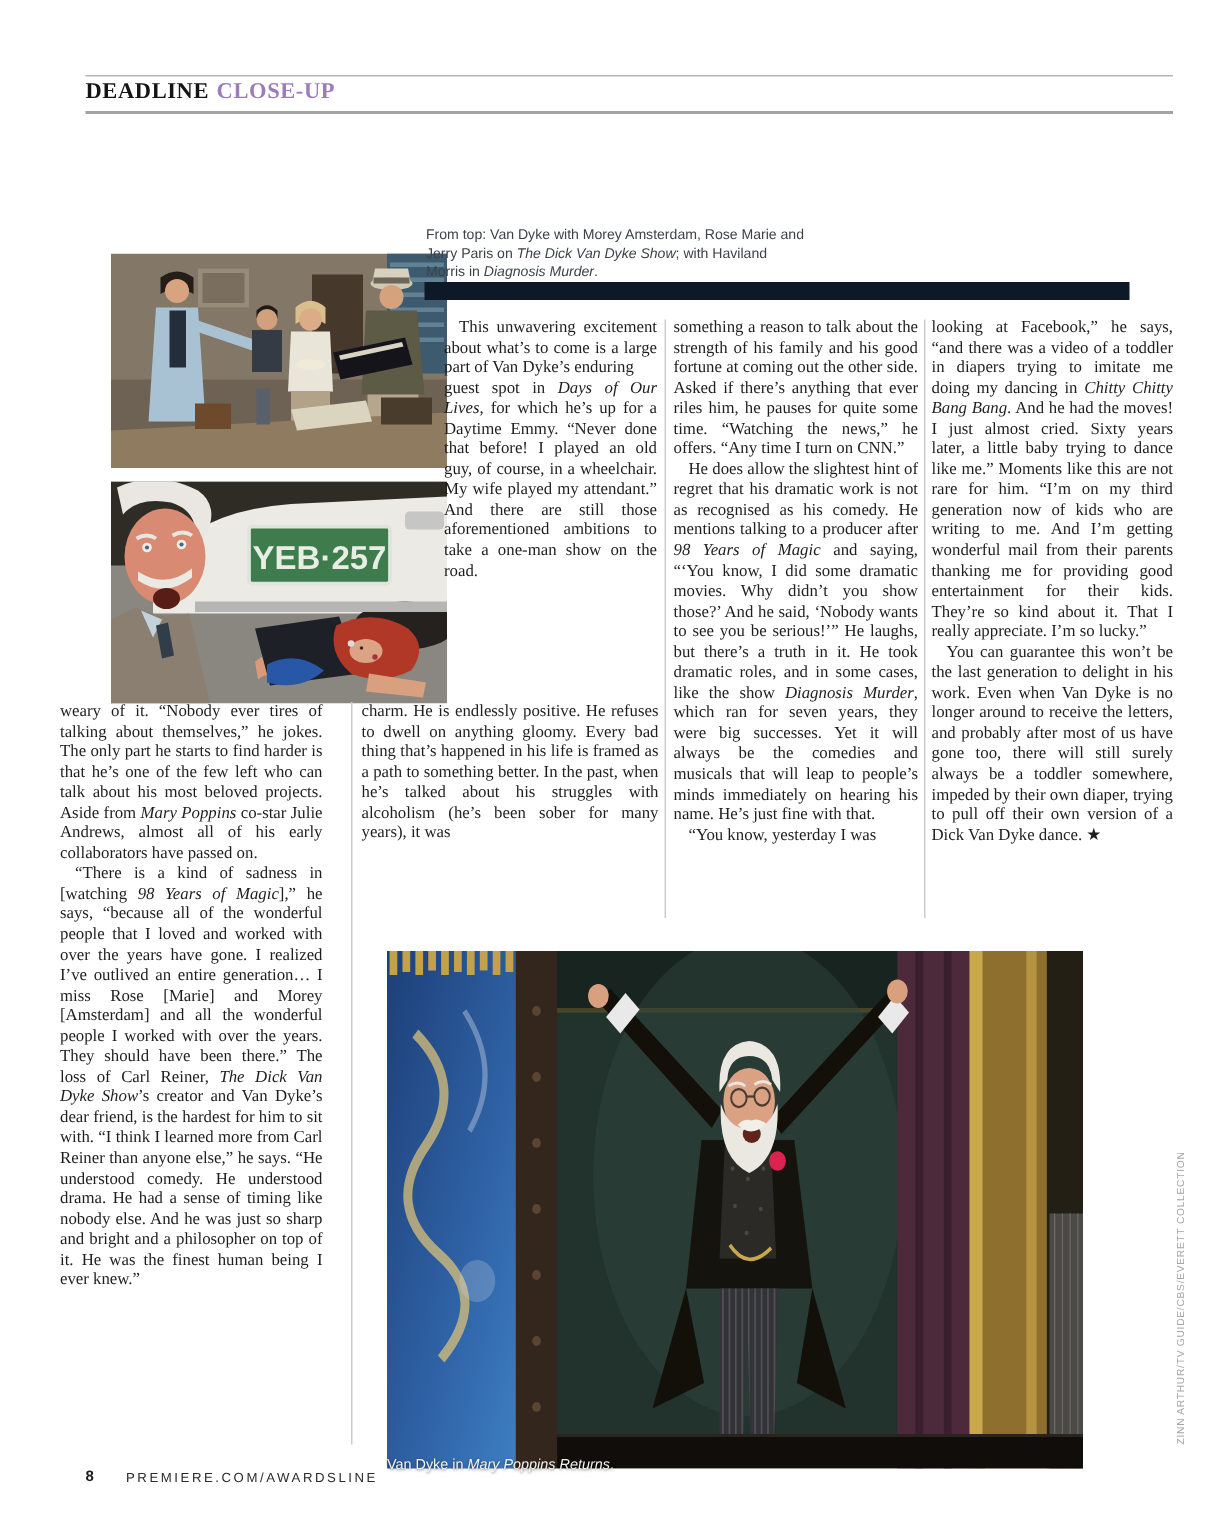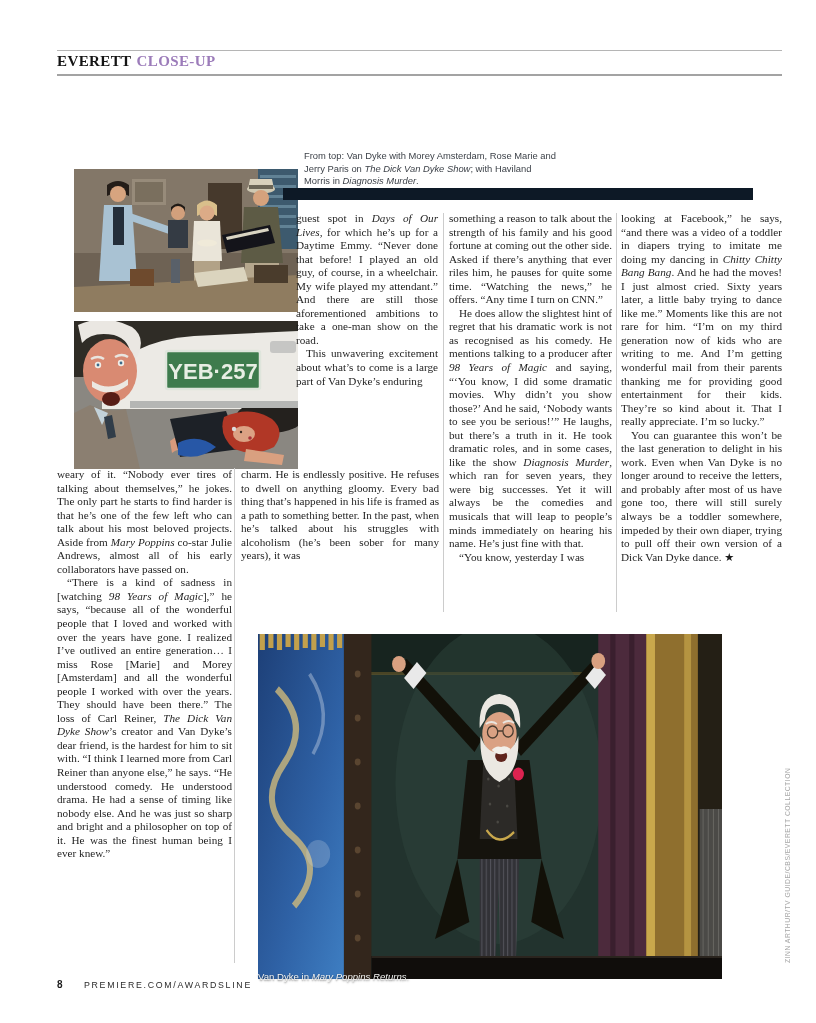--- a/index.html
+++ b/index.html
@@ -11,40 +11,40 @@
   .kicker{position:absolute;left:57px;top:53px;font-family:"Liberation Serif",serif;
           font-weight:700;font-size:15px;letter-spacing:.4px;color:#141414;}
   .kicker .accent{color:#9c7cba;margin-left:5px;}
 
   
   figure{margin:0;padding:16px;}
   .photo{position:absolute;overflow:hidden;}
   .photo svg{display:block;width:100%;height:100%;}
 
   
-  .cap-top{position:absolute;left:304px;top:150px;width:252px;
+  .cap-top{position:absolute;left:284px;top:150px;width:252px;
            font-family:"Liberation Sans",sans-serif;font-size:9.4px;line-height:12.6px;
            color:#3d4249;}
   .cap-top em{font-style:italic;}
 
   .navy-bar{position:absolute;left:283px;top:188px;width:470px;height:12px;background:#0d1926;}
 
   
   .col{position:absolute;font-size:11.2px;line-height:13.55px;color:#1e1e1e;
        text-align:justify;font-family:"Liberation Serif",serif;}
   .para{margin:0;}
   .para.indent{text-indent:10px;}
   .para.standfirst{margin-top:13.5px;}
   .col em{font-style:italic;}
   .col strong{font-weight:700;}
 
   #colBtop{left:296px;top:212px;width:142px;}
   #colC{left:449px;top:212px;width:163px;}
   #colD{left:621px;top:212px;width:161px;}
-  #colA{left:57px;top:468px;width:175px;}
+  #colA{left:40px;top:468px;width:175px;}
   #colBbot{left:241px;top:468px;width:198px;}
 
   .vr{position:absolute;width:1px;background:#cccccc;}
   #vr1{left:234px;top:468px;height:495px;}
   #vr2{left:443px;top:213px;height:399px;}
   #vr3{left:616px;top:213px;height:399px;}
 
   
   #bigPhoto{left:242px;top:618px;width:464px;height:345px;}
   .cap-big{position:absolute;left:16px;bottom:13px;color:#f4f4f2;
@@ -63,21 +63,21 @@
   .footer-site{position:absolute;left:84px;top:980px;font-family:"Liberation Sans",sans-serif;
                font-size:8.8px;letter-spacing:1.7px;color:#2a2a2a;}
 </style>
 </head>
 <body>
 
 <div class="page">
 
   <div class="rule" id="ruleTop" style="left:57px;top:50px;width:725px;height:1px;"></div>
   <div class="kicker">
-    <span>EVERETT</span><span class="accent">CLOSE-UP</span>
+    <span>DEADLINE</span><span class="accent">CLOSE-UP</span>
   </div>
   <div class="rule" id="ruleBottom" style="left:57px;top:74px;width:725px;height:2px;background:#a3a3a3;"></div>
 
   <figure class="photo" style="left:58px;top:153px;width:224px;height:143px;">
     <svg viewBox="0 0 224 143" preserveAspectRatio="none">
       <rect width="224" height="143" fill="#837768"></rect>
       <rect y="84" width="224" height="59" fill="#6e6254"></rect>
       <rect x="184" width="40" height="80" fill="#3d5a6e"></rect>
       <g fill="#7fa3b5" opacity=".55">
         <rect x="186" y="6" width="36" height="3"></rect>
@@ -163,22 +163,22 @@
       <path d="M104,122 Q124,112 142,126 Q126,140 104,134 Z" fill="#2757a6"></path>
       <path d="M172,128 L210,134 L208,144 L170,140 Z" fill="#d9a080"></path>
     </svg>
   </figure>
 
   <div class="cap-top"><span>From top: Van Dyke with Morey Amsterdam, Rose Marie and Jerry Paris on </span><em>The Dick Van Dyke Show</em><span>; with Haviland Morris in </span><em>Diagnosis Murder</em><span>.</span></div>
 
   <div class="navy-bar"></div>
 
   <section class="col" id="colBtop">
+    <p class="para indent"><span>This unwavering excitement about what’s to come is a large part of Van Dyke’s enduring</span></p>
     <p class="para"><span>guest spot in </span><em>Days of Our Lives</em><span>, for which he’s up for a Daytime Emmy. “Never done that before! I played an old guy, of course, in a wheelchair. My wife played my attendant.” And there are still those aforementioned ambitions to take a one-man show on the road.</span></p>
-    <p class="para indent"><span>This unwavering excitement about what’s to come is a large part of Van Dyke’s enduring</span></p>
   </section>
 
   <section class="col" id="colC">
     <p class="para"><span>something a reason to talk about the strength of his family and his good fortune at coming out the other side. Asked if there’s anything that ever riles him, he pauses for quite some time. “Watching the news,” he offers. “Any time I turn on CNN.”</span></p>
     <p class="para indent"><span>He does allow the slightest hint of regret that his dramatic work is not as recognised as his comedy. He mentions talking to a producer after </span><em>98 Years of Magic</em><span> and saying, “‘You know, I did some dramatic movies. Why didn’t you show those?’ And he said, ‘Nobody wants to see you be serious!’” He laughs, but there’s a truth in it. He took dramatic roles, and in some cases, like the show </span><em>Diagnosis Murder</em><span>, which ran for seven years, they were big successes. Yet it will always be the comedies and musicals that will leap to people’s minds immediately on hearing his name. He’s just fine with that.</span></p>
     <p class="para indent"><span>“You know, yesterday I was</span></p>
   </section>
 
   <section class="col" id="colD">
     <p class="para"><span>looking at Facebook,” he says, “and there was a video of a toddler in diapers trying to imitate me doing my dancing in </span><em>Chitty Chitty Bang Bang</em><span>. And he had the moves! I just almost cried. Sixty years later, a little baby trying to dance like me.” Moments like this are not rare for him. “I’m on my third generation now of kids who are writing to me. And I’m getting wonderful mail from their parents thanking me for providing good entertainment for their kids. They’re so kind about it. That I really appreciate. I’m so lucky.”</span></p>

